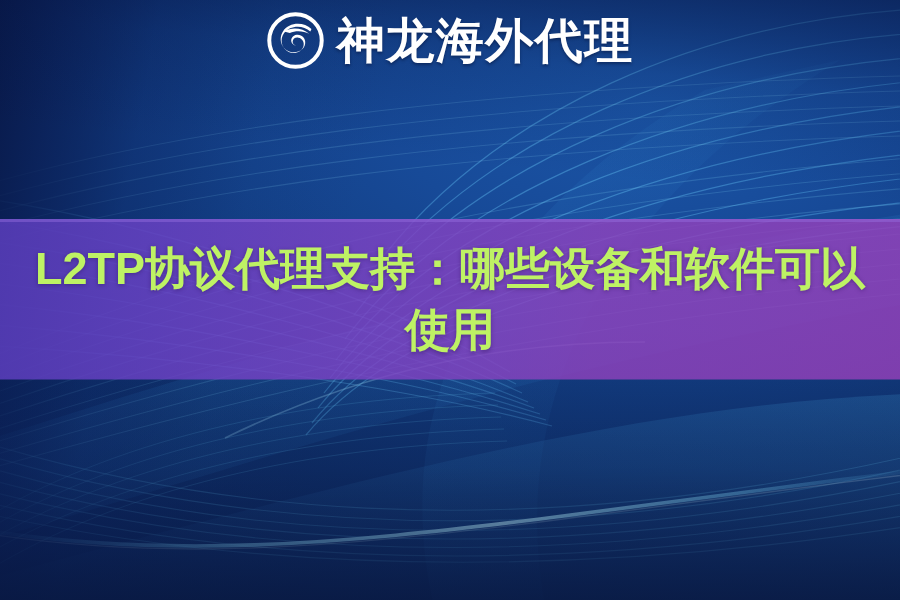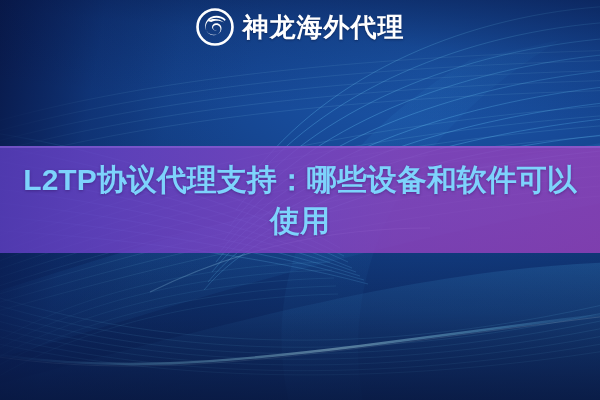--- a/index.html
+++ b/index.html
@@ -98,21 +98,21 @@
     z-index: 6;
   }
   .logo-mark {
     width: 38px;
     height: 38px;
     flex: 0 0 38px;
     display: block;
   }
   .logo-text {
     color: #ffffff;
-    font-size: 26px;
+    font-size: 32px;
     font-weight: bold;
     letter-spacing: 1px;
     line-height: 38px;
     white-space: nowrap;
     text-shadow: 0 1px 2px rgba(4,16,52,0.45);
   }
 
   
   .title-wrap {
     position: absolute;
@@ -122,21 +122,21 @@
     height: 100px;
     display: flex;
     align-items: center;
     justify-content: center;
     z-index: 7;
   }
   .title-text {
     width: 556px;
     margin: 0;
     padding: 0;
-    color: #7dd3fc;
+    color: #bef264;
     font-size: 30px;
     font-weight: bold;
     line-height: 41px;
     text-align: center;
     letter-spacing: 0px;
     text-shadow: 0 1px 3px rgba(40,12,80,0.40);
   }
 </style>
 </head>
 <body>

